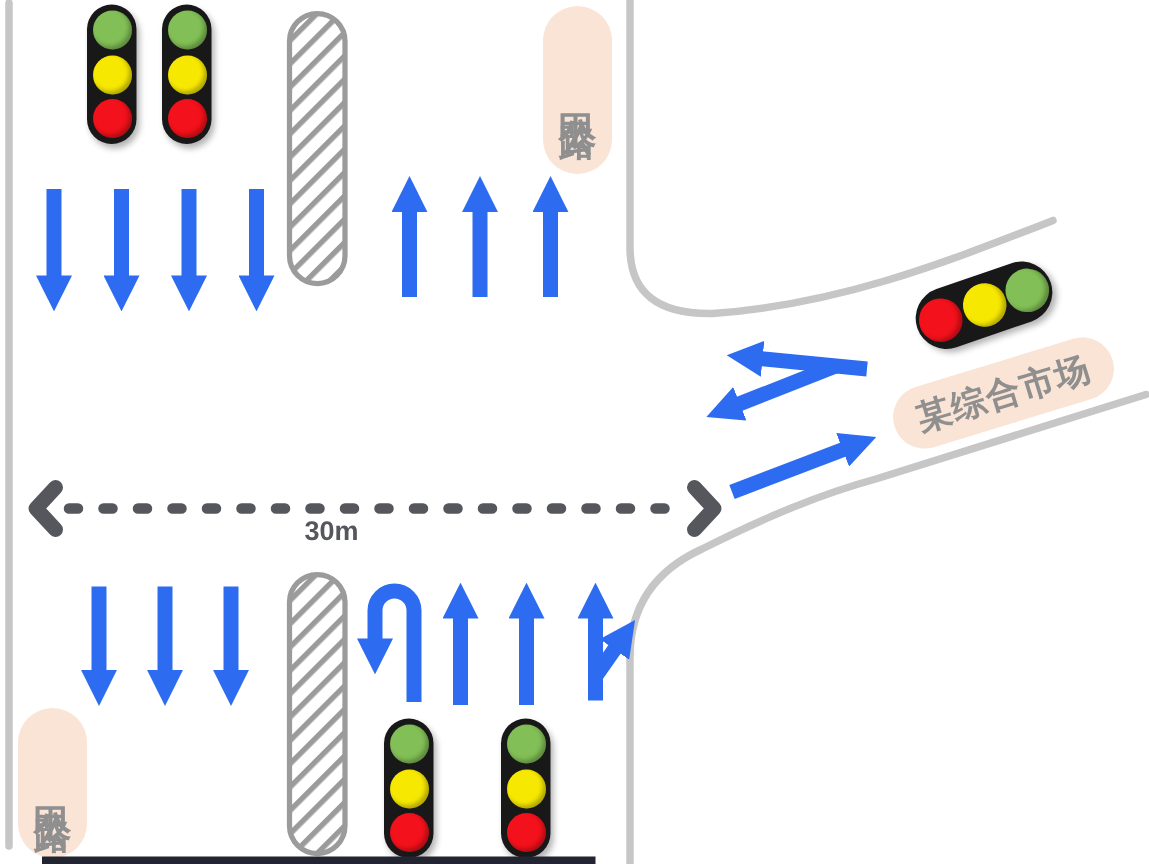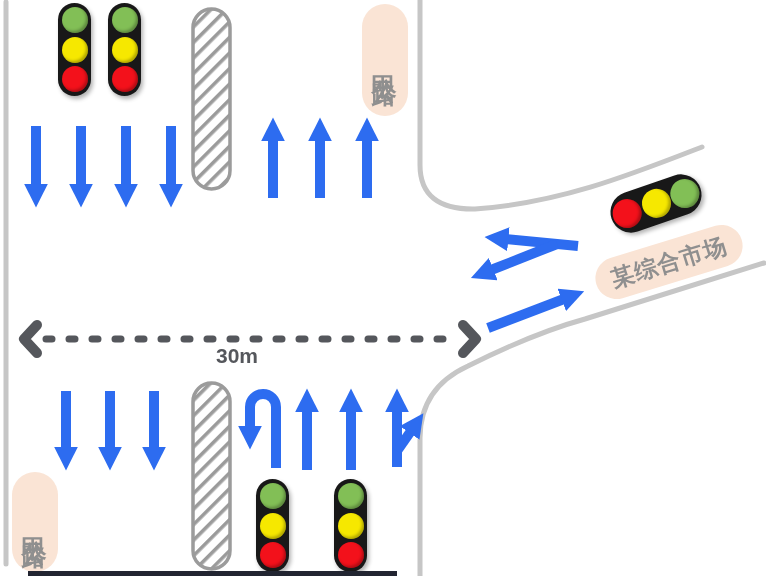--- a/index.html
+++ b/index.html
@@ -30,22 +30,22 @@
   .bulb.red{background:var(--light_red);}
 
   .pill{position:absolute;background:var(--label_bg);display:flex;
     align-items:center;justify-content:center;color:var(--label_text);font-weight:bold;}
   .pill.vpill{width:46px;border-radius:23px;}
   .pill.vpill span{writing-mode:vertical-rl;text-orientation:upright;font-size:25px;letter-spacing:3px;}
   #road-label-top{left:362px;top:4px;height:112px;}
   #road-label-bottom{left:12px;top:472px;height:100px;}
   #market-label{left:593px;top:241px;width:152px;height:42px;border-radius:21px;
     font-size:23px;transform:rotate(-17deg);letter-spacing:1px;}
-  #distance-label{position:absolute;left:204px;top:344px;width:66px;text-align:center;
-    color:var(--dash_gray);font-weight:bold;font-size:21px;}
+  #distance-label{position:absolute;left:188px;top:344px;width:66px;text-align:center;
+    color:var(--dash_gray);font-weight:bold;font-size:18px;}
   #bottom-artifact{position:absolute;left:28px;top:571px;width:369px;height:5px;background:#222531;}
 </style>
 </head>
 <body>
 
 <div id="canvas">
 
   <svg id="scene" width="766" height="576" viewBox="0 0 766 576">
     <defs>
       <pattern id="hatch" width="11" height="11" patternUnits="userSpaceOnUse" patternTransform="rotate(45)">

